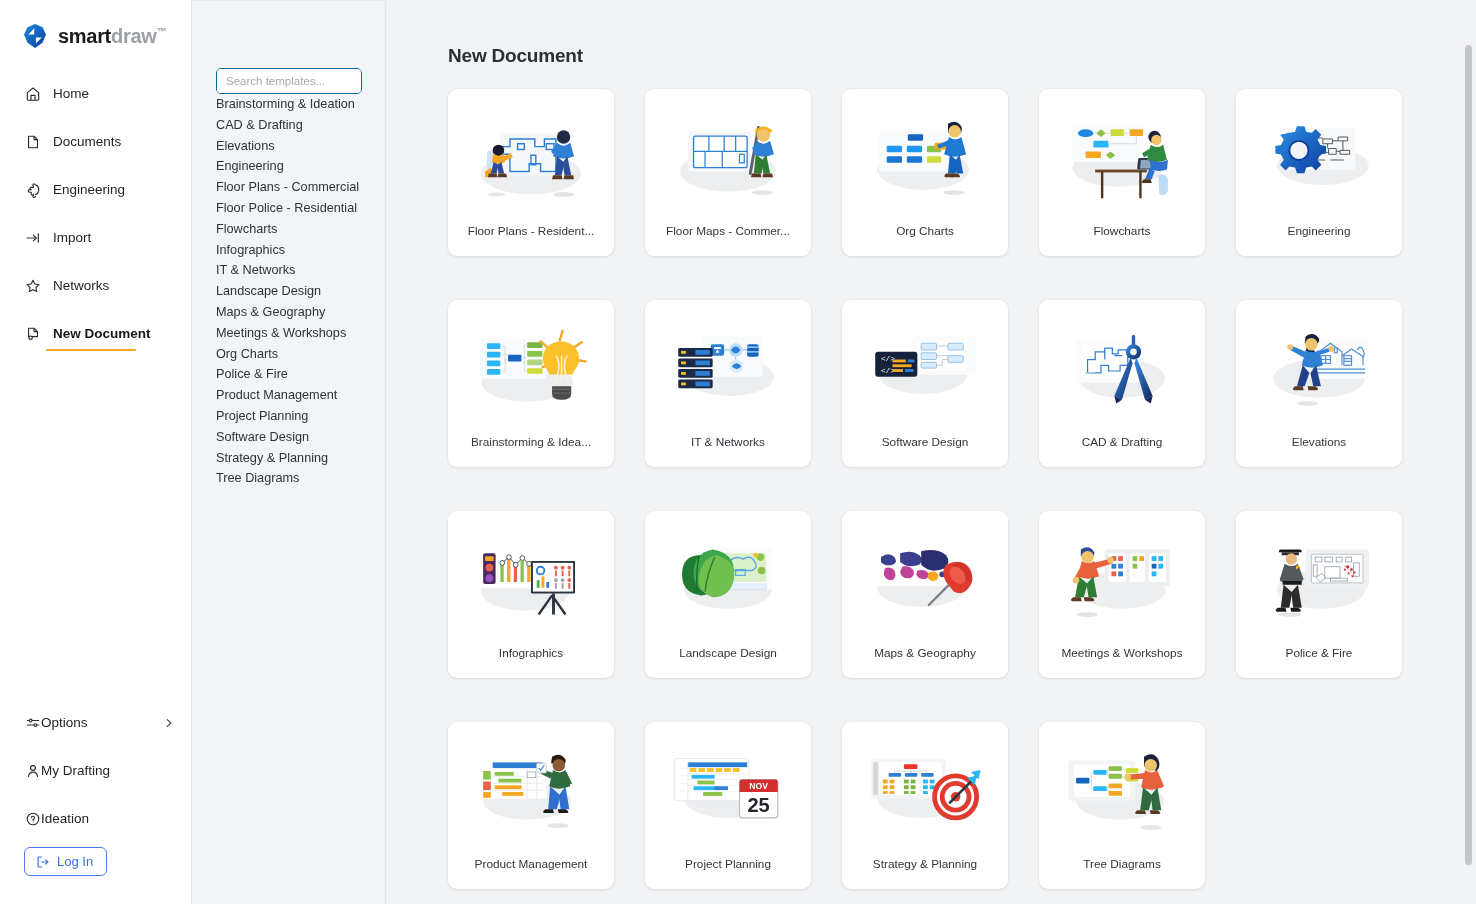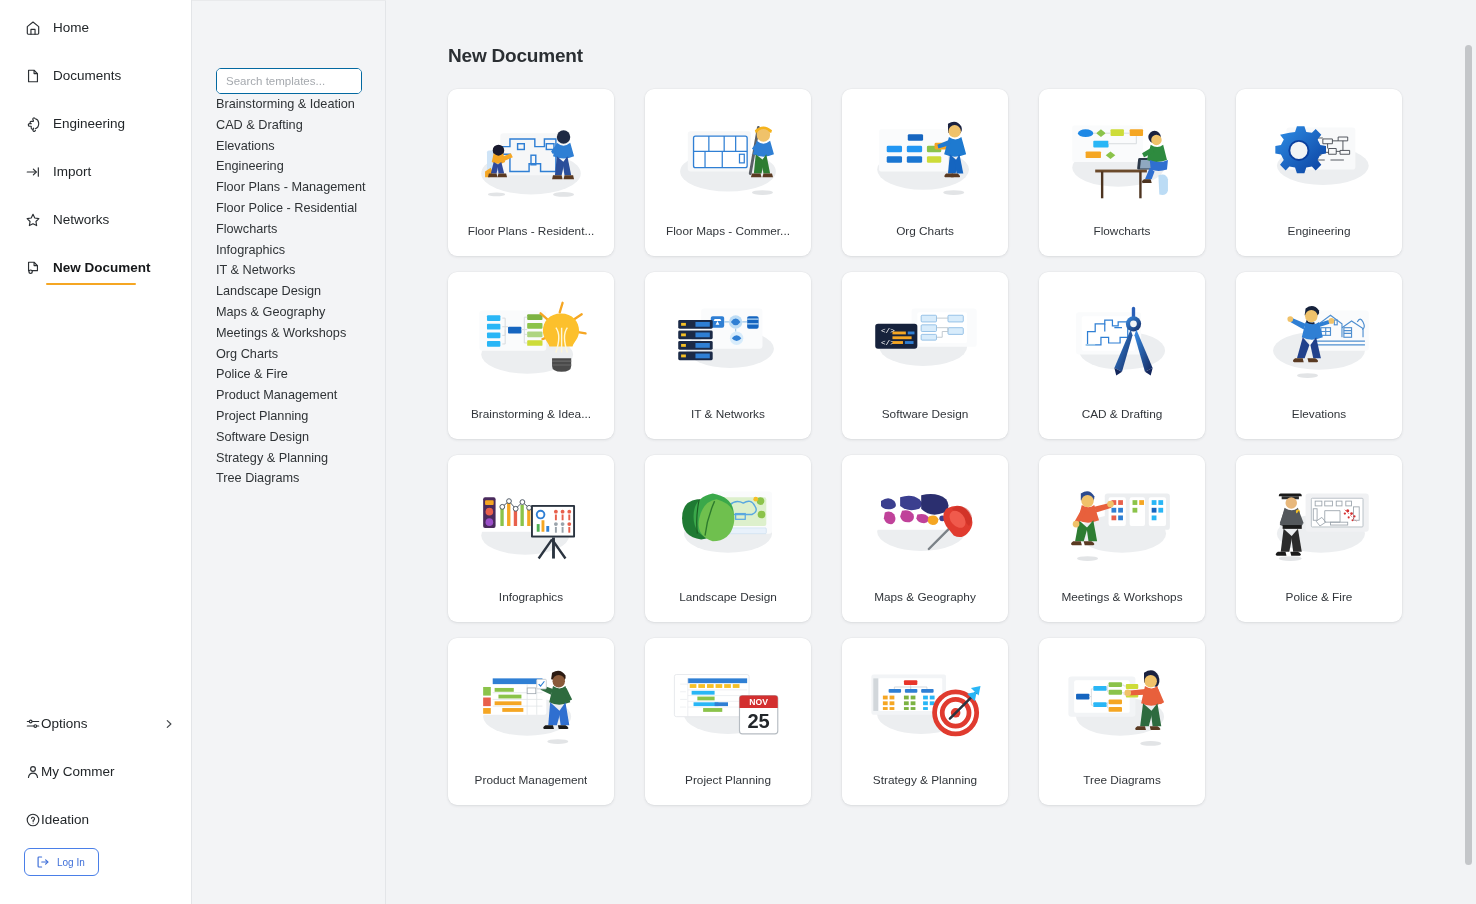--- a/index.html
+++ b/index.html
@@ -34,21 +34,21 @@
   .logo-text {
     font-size: 20px; font-weight: 700;
     letter-spacing: -0.3px;
     white-space: nowrap;
   }
   .logo-text .t1 { color: #1a1a1a; }
   .logo-text .t2 { color: #9aa0a6; }
   .logo-text .tm { color: #9aa0a6; font-size: 10px; vertical-align: super; }
 
   .nav {
-    margin-top: 16px;
+    margin-top: 26px;
     display: flex; flex-direction: column;
   }
   .nav-item {
     display: flex; align-items: center;
     gap: 12px;
     height: 24px;
     padding: 0 0 0 24px;
     margin-bottom: 0;
     cursor: pointer;
     position: relative;
@@ -93,21 +93,21 @@
     display: flex; align-items: center;
   }
   .login-wrap { padding: 16px 0 0 24px; }
   .login-btn {
     display: inline-flex; align-items: center;
     gap: 7px;
     border: 1.3px solid #4a7fe8;
     color: #3e6fd8;
     background: #fff;
     border-radius: 6px;
-    font-size: 10px;
+    font-size: 13px;
     padding: 6px 13px 6px 11px;
     cursor: pointer;
     font-family: "Liberation Sans", sans-serif;
   }
 
   
   .catpanel {
     width: 194px; flex: 0 0 194px;
     height: 904px;
     background: #f3f4f6;
@@ -159,21 +159,21 @@
     font-size: 19px;
     font-weight: 700;
     color: #2b2f33;
     padding-top: 45px;
     letter-spacing: -0.2px;
   }
   .grid {
     margin-top: 22px;
     display: grid;
     grid-template-columns: repeat(5, 166px);
-    gap: 16px 31px;
+    gap: 44px 31px;
     width: 990px;
   }
   .card {
     width: 166px; height: 167px;
     background: #fff;
     border-radius: 9px;
     box-shadow: 0 1px 3px rgba(30,35,45,0.10), 0 0 0 0.5px rgba(0,0,0,0.03);
     display: flex; flex-direction: column;
     align-items: center;
     cursor: pointer;
@@ -215,20 +215,38 @@
   }
 </style>
 </head>
 <body>
 
 <div class="app">
   <div class="topline"></div>
 
   <aside class="sidebar">
 
+    <div class="logo-row">
+      <span class="logo-mark">
+        <svg viewBox="0 0 26 26" width="26" height="26">
+          <defs>
+            <linearGradient id="lg1" x1="0" y1="0" x2="1" y2="1">
+              <stop offset="0" stop-color="#1f8ae0"></stop>
+              <stop offset="1" stop-color="#0a3f9e"></stop>
+            </linearGradient>
+          </defs>
+          <path d="M13 1 L20.5 4.2 L24 11.5 L20.5 19.8 L13 25 L5.5 19.8 L2 11.5 L5.5 4.2 Z" fill="url(#lg1)"></path>
+          <path d="M12.2 5.4 L6.4 11.4 L12.2 11.4 L12.2 20.2 L12.2 5.4 Z" fill="#ffffff"></path>
+          <path d="M13.9 20.4 L19.7 14.5 L13.9 14.5 L13.9 5.6 L13.9 20.4 Z" fill="#ffffff"></path>
+        </svg>
+      </span>
+      <span class="logo-text">
+        <span class="t1">smart</span><span class="t2">draw</span><span class="tm">™</span>
+      </span>
+    </div>
 
     <nav class="nav">
 
       <div class="nav-item" style="margin-bottom:0">
         <span class="nav-icon">
           <svg viewBox="0 0 18 18" width="16" height="16" fill="none" stroke="currentColor" stroke-width="1.3" stroke-linecap="round" stroke-linejoin="round">
             <path d="M2.6 7.4 L9 2.3 L15.4 7.4 V15 a1 1 0 0 1-1 1 H3.6 a1 1 0 0 1-1-1 Z"></path>
             <path d="M6.7 16 V10.6 h4.6 V16"></path>
           </svg>
         </span>
@@ -315,21 +333,21 @@
       </div>
       <div class="nav-spacer"></div>
 
       <div class="bottom-item">
         <span class="nav-icon">
           <svg viewBox="0 0 18 18" width="16" height="16" fill="none" stroke="currentColor" stroke-width="1.3" stroke-linecap="round">
             <circle cx="9" cy="5.6" r="2.7"></circle>
             <path d="M3.9 15.2 C4.3 11.9 6.4 10.3 9 10.3 C11.6 10.3 13.7 11.9 14.1 15.2"></path>
           </svg>
         </span>
-        <span class="nav-label">My Commer</span>
+        <span class="nav-label">My Drafting</span>
       </div>
       <div class="nav-spacer"></div>
 
       <div class="bottom-item">
         <span class="nav-icon">
           <svg viewBox="0 0 18 18" width="16" height="16" fill="none" stroke="currentColor" stroke-width="1.3" stroke-linecap="round">
             <circle cx="9" cy="9" r="6.5"></circle>
             <path d="M7.3 7.1 a1.75 1.75 0 1 1 1.9 2.3 V11"></path>
             <circle cx="9.1" cy="12.7" r="0.55" fill="currentColor" stroke="none"></circle>
           </svg>
@@ -356,21 +374,21 @@
     <div class="search-box">
       <input class="search-input" type="text" placeholder="Search templates..." style="">
 
     </div>
 
     <ul class="cat-list">
       <li class="cat-item">Brainstorming &amp; Ideation</li>
       <li class="cat-item">CAD &amp; Drafting</li>
       <li class="cat-item">Elevations</li>
       <li class="cat-item">Engineering</li>
-      <li class="cat-item">Floor Plans - Management</li>
+      <li class="cat-item">Floor Plans - Commercial</li>
       <li class="cat-item">Floor Police - Residential</li>
       <li class="cat-item">Flowcharts</li>
       <li class="cat-item">Infographics</li>
       <li class="cat-item">IT &amp; Networks</li>
       <li class="cat-item">Landscape Design</li>
       <li class="cat-item">Maps &amp; Geography</li>
       <li class="cat-item">Meetings &amp; Workshops</li>
       <li class="cat-item">Org Charts</li>
       <li class="cat-item">Police &amp; Fire</li>
       <li class="cat-item">Product Management</li>

